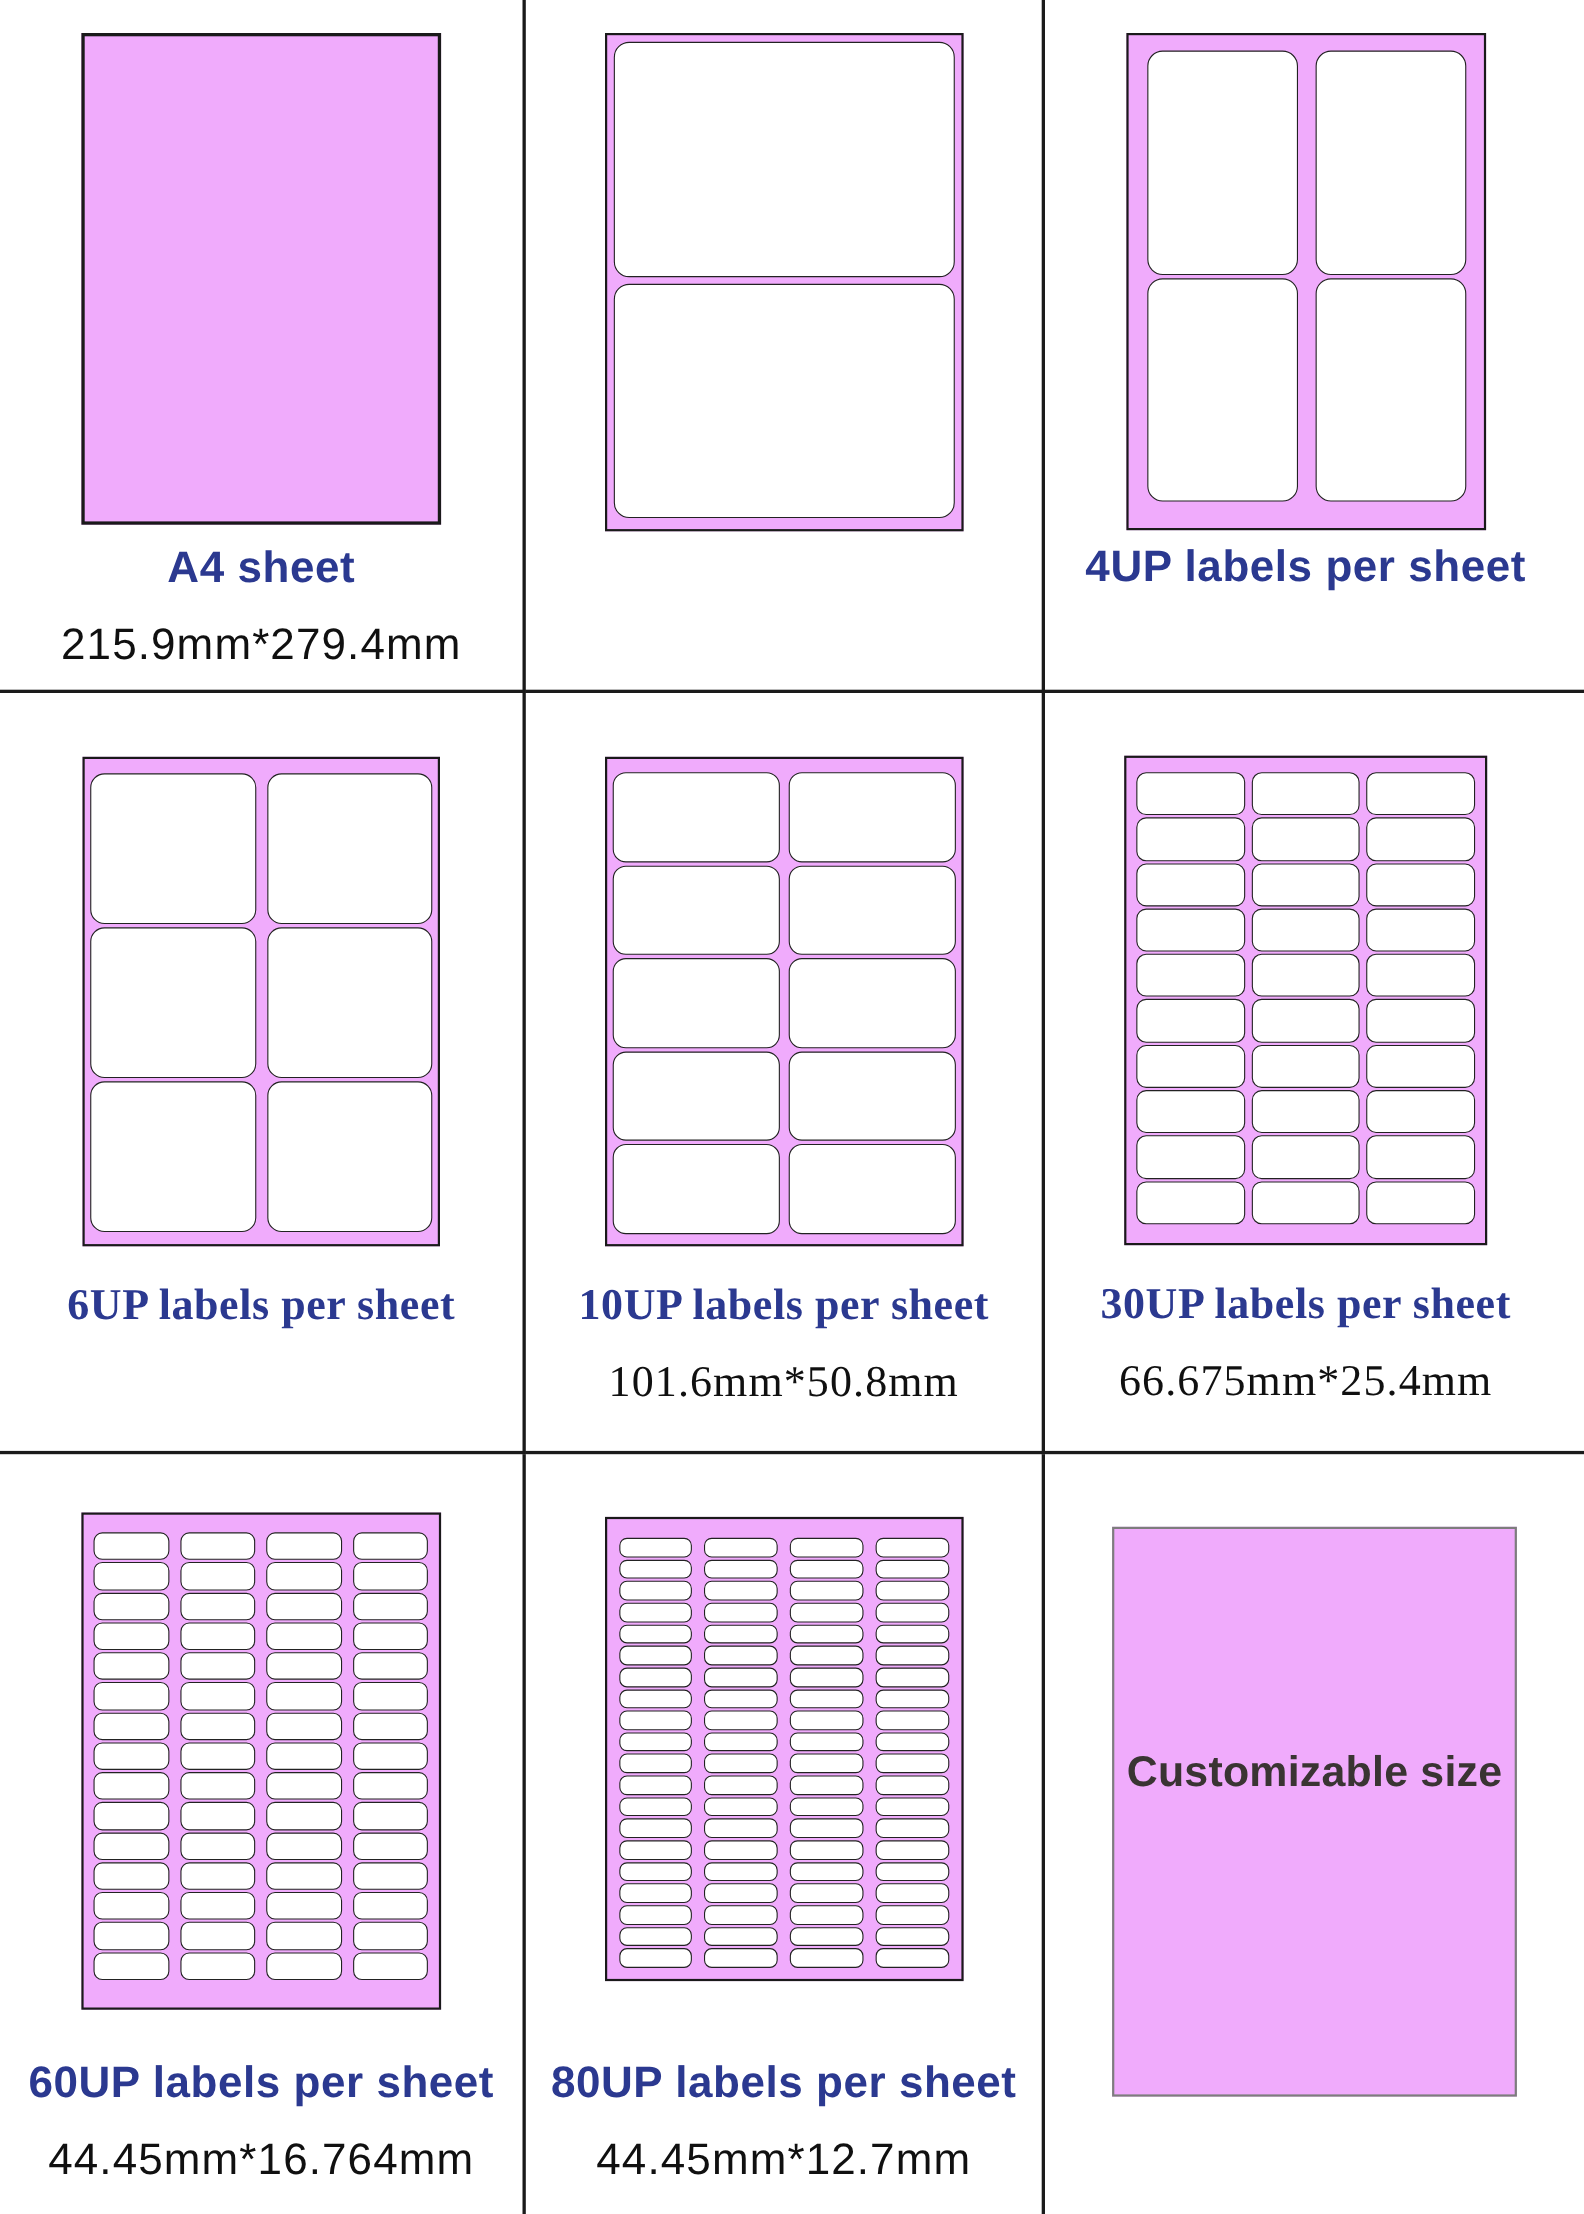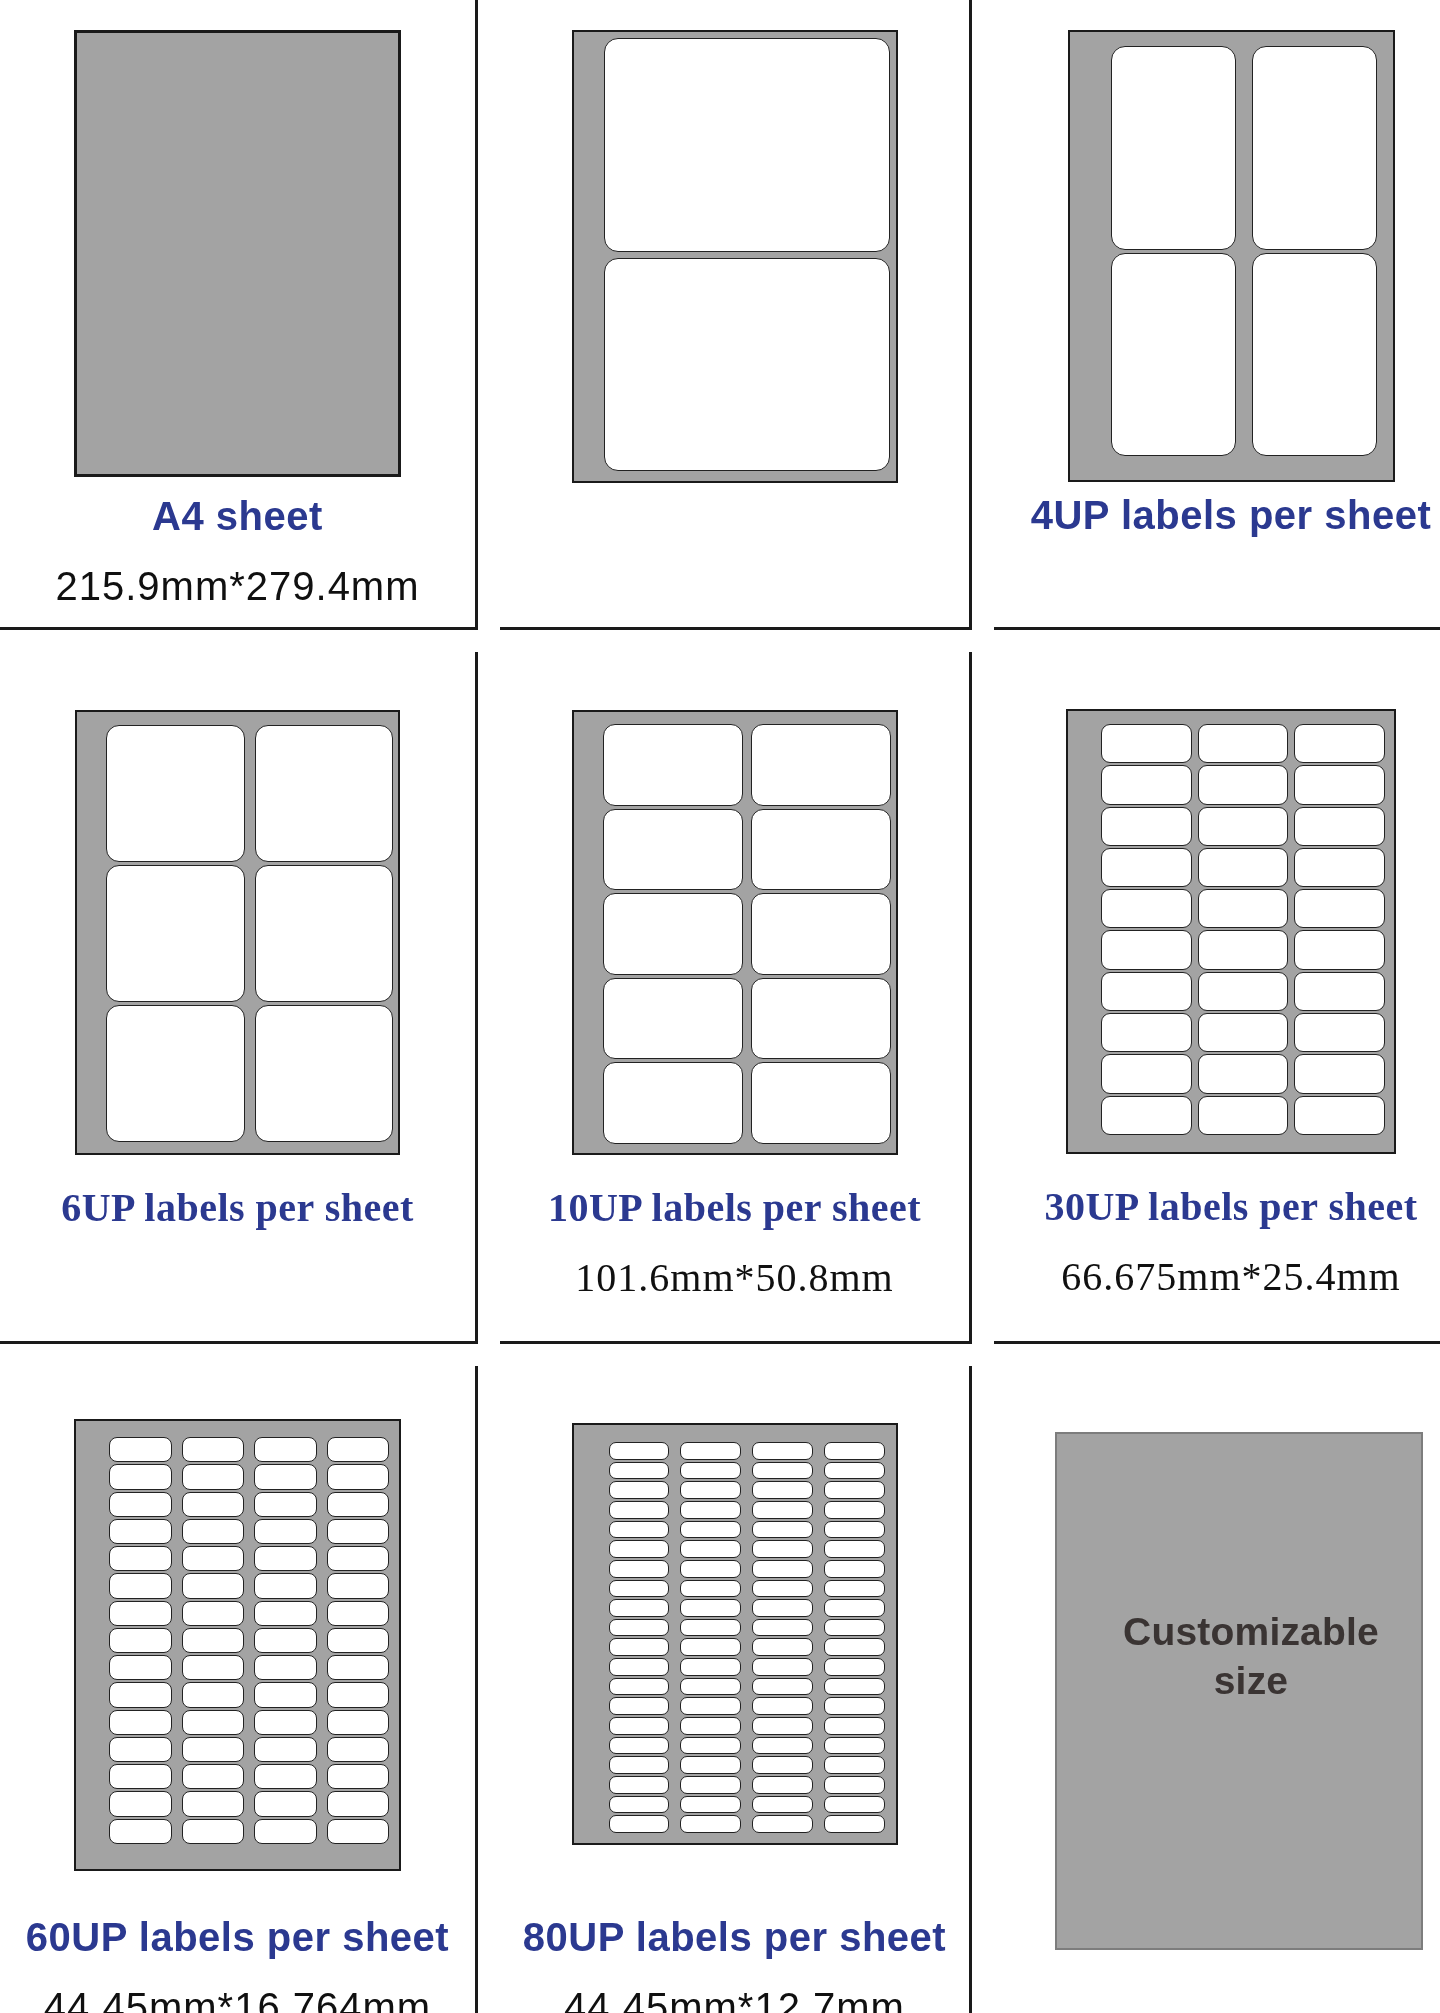--- a/index.html
+++ b/index.html
@@ -15,38 +15,36 @@
     width:1440px;height:2013px;overflow:hidden;
     font-family:"Liberation Sans","DejaVu Sans",sans-serif;
     -webkit-font-smoothing:antialiased;
   }
   .board{
     width:1440px;height:2013px;
     display:grid;
     grid-template-columns:478px 472px 490px;
     grid-template-rows:630px 692px 691px;
     background:#ffffff;
-    gap:22px;
   }
   .cell{
     box-sizing:border-box;
     display:flex;flex-direction:column;align-items:center;
     overflow:hidden;
   }
   .cell.c0,.cell.c1{border-right:3px solid var(--line);}
   .cell.r0,.cell.r1{border-bottom:3px solid var(--line);}
   .cell.c2{padding-right:16px;}
 
   
   .sheet{
     box-sizing:border-box;
-    background:#a3a3a3;
+    background:#f0abfc;
     border:2px solid var(--line);
     flex-shrink:0;
-    padding-left:24px;
   }
   .sheet-a4   {width:327px;height:447px;border-width:3px;margin-top:30px;}
   .sheet-2up  {width:326px;height:453px;margin-top:30px;}
   .sheet-4up  {width:327px;height:452px;margin-top:30px;}
   .sheet-6up  {width:325px;height:445px;margin-top:58px;}
   .sheet-10up {width:326px;height:445px;margin-top:58px;}
   .sheet-30up {width:330px;height:445px;margin-top:57px;}
   .sheet-60up {width:327px;height:452px;margin-top:53px;}
   .sheet-80up {width:326px;height:422px;margin-top:57px;}
   .sheet-custom{

